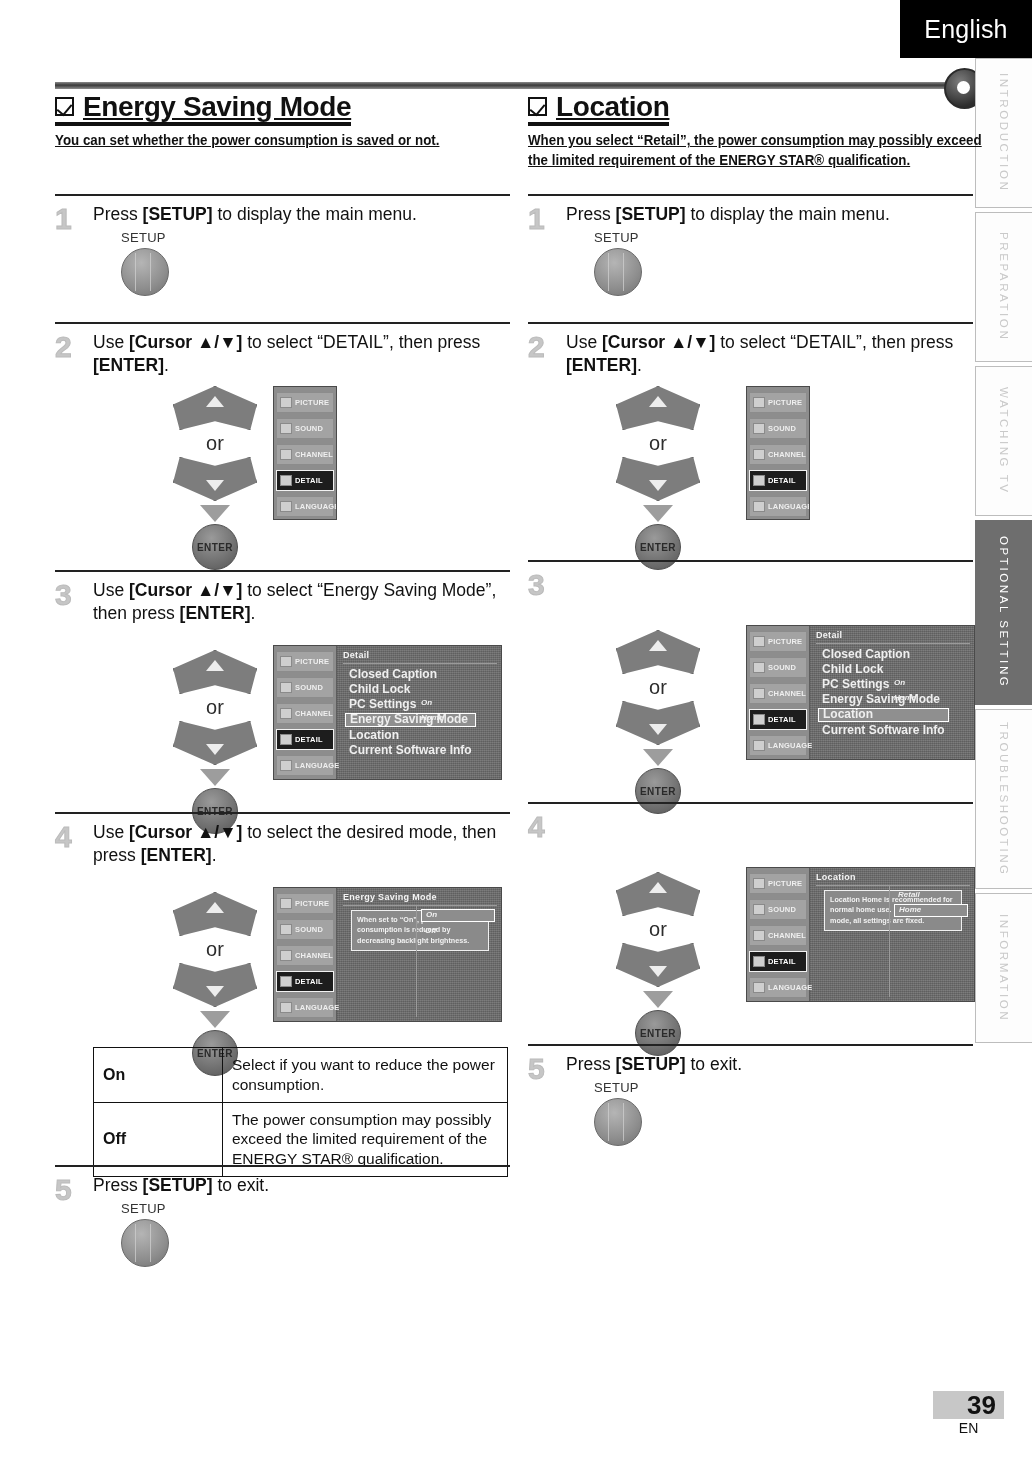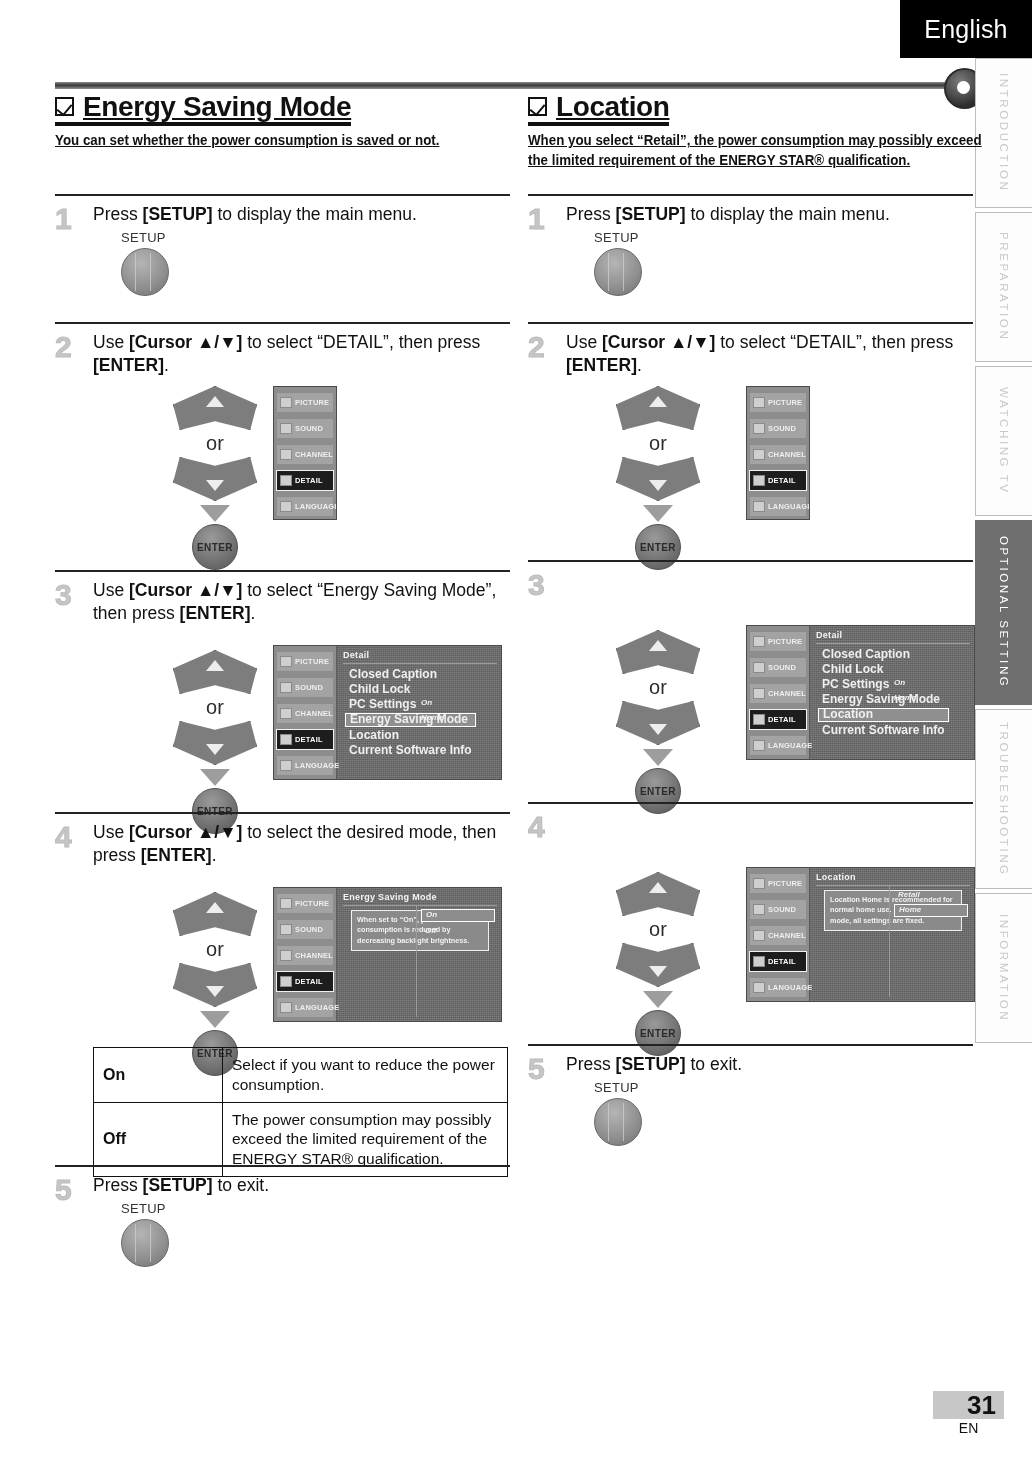--- a/index.html
+++ b/index.html
@@ -639,16 +639,16 @@
       <div class="round-btn">
           <i class="gl"></i>
           <i class="gl2"></i>
         </div>
     </div>
   </div>
 </div>
 
 <div class="footer">
   <div class="pg-bar">
-    <span class="pg-num">31</span>
+    <span class="pg-num">39</span>
   </div>
   <div class="pg-en">EN</div>
 </div>
 
 </body></html>

